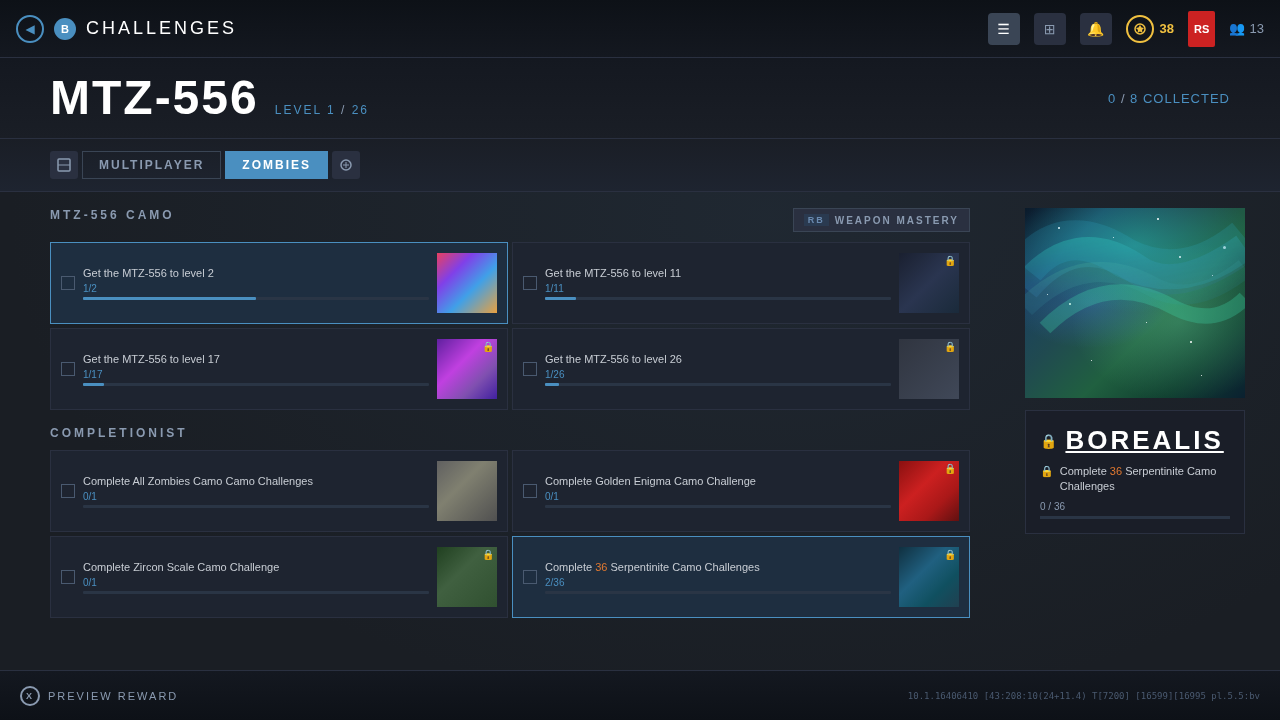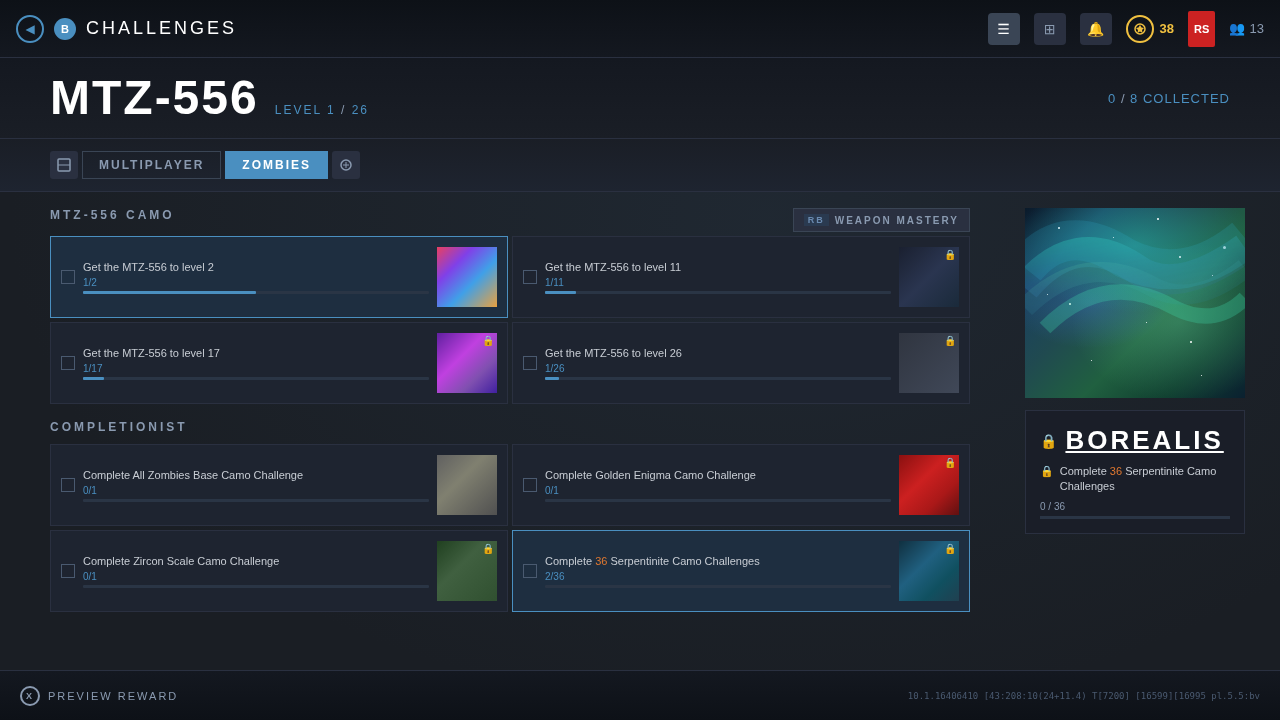--- a/index.html
+++ b/index.html
@@ -246,21 +246,21 @@
       letter-spacing: 3px;
       color: #8a9ab0;
       text-transform: uppercase;
       margin-bottom: 10px;
     }
 
     .section-header {
       display: flex;
       justify-content: space-between;
       align-items: center;
-      margin-bottom: 4px;
+      margin-bottom: 10px;
     }
 
     .weapon-mastery-btn {
       display: flex;
       align-items: center;
       gap: 6px;
       background: #2a3040;
       border: 1px solid #3a4555;
       color: #8a9ab0;
       font-size: 10px;
@@ -678,21 +678,21 @@
 
     </div>
 
     <div class="section-title">COMPLETIONIST</div>
 
     <div class="challenges-grid">
 
       <div class="challenge-item">
         <div class="challenge-checkbox"></div>
         <div class="challenge-text">
-          <div class="challenge-label">Complete All Zombies Base Camo Challenge</div>
+          <div class="challenge-label">Complete All Zombies Camo Camo Challenges</div>
           <div class="challenge-progress-text">0/1</div>
           <div class="progress-bar-bg">
             <div class="progress-bar-fill" style="width:0%"></div>
           </div>
         </div>
         <div class="challenge-thumb">
           <div class="thumb-stone"></div>
         </div>
       </div>
 

